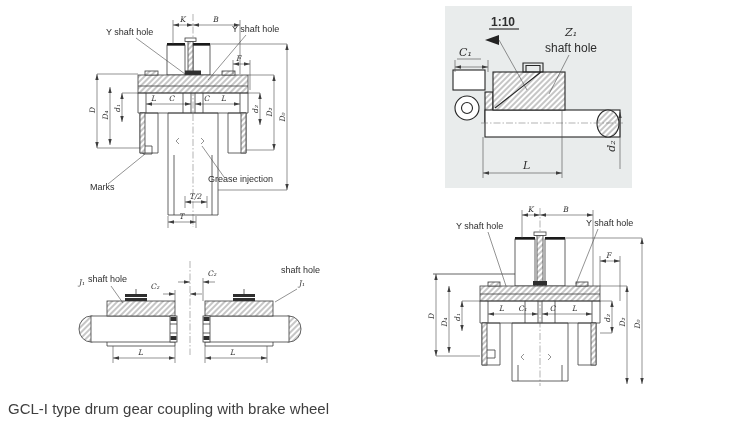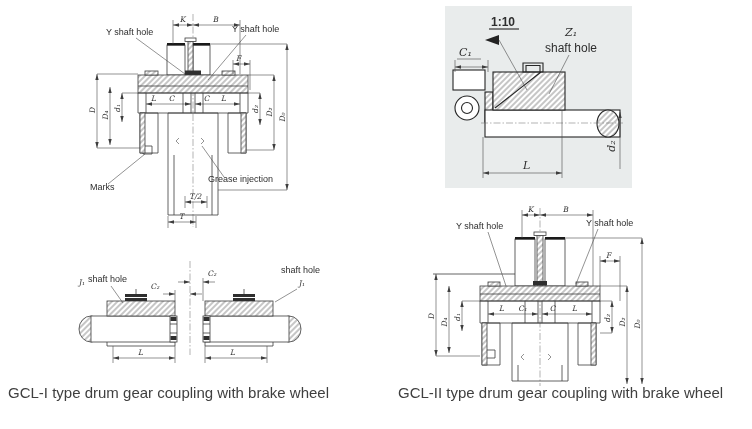--- a/index.html
+++ b/index.html
@@ -14,21 +14,21 @@
   .cl{stroke:#666;stroke-width:0.5;stroke-dasharray:7 2 1.5 2;fill:none}
   .hatchf{fill:url(#hatch);stroke:#3d3d3d;stroke-width:0.8}
   .hatchb{fill:url(#hatch);stroke:#262626;stroke-width:1.1}
   .wh{fill:#fff}
   .dk{fill:#2f2f2f;stroke:none}
   text{fill:#2e2e2e}
   .dimt{font:italic 7.5px "DejaVu Serif",serif}
   .dimt2{font:italic 11px "DejaVu Serif",serif}
   .lbl{font:9px "Liberation Sans",sans-serif}
   .lbl2{font:12px "Liberation Sans",sans-serif}
-  .cap{position:absolute;top:384px;font-size:15px;color:#3f3f3f;white-space:nowrap}
+  .cap{position:absolute;top:400px;font-size:15px;color:#3f3f3f;white-space:nowrap}
   .cap1{left:8px}
   .cap2{left:398px}
 </style>
 </head>
 <body>
 
 <div class="canvas">
 
 <svg width="0" height="0" style="position:absolute" aria-hidden="true">
   <defs>
@@ -260,15 +260,14 @@
   <text class="dimt" x="147" y="113" text-anchor="middle">L</text>
   <text class="dimt" transform="translate(6,118) rotate(-90)" text-anchor="middle">D</text>
   <text class="dimt" transform="translate(19,124) rotate(-90)" text-anchor="middle">D₄</text>
   <text class="dimt" transform="translate(32,119) rotate(-90)" text-anchor="middle">d₁</text>
   <text class="dimt" transform="translate(182,120) rotate(-90)" text-anchor="middle">d₂</text>
   <text class="dimt" transform="translate(197,124) rotate(-90)" text-anchor="middle">D₂</text>
   <text class="dimt" transform="translate(212,126) rotate(-90)" text-anchor="middle">D₀</text>
 </svg>
 
 <div class="cap cap1">GCL-I type drum gear coupling with brake wheel</div>
-<div class="cap cap2">GCL-II type drum gear coupling with brake wheel</div>
 
 </div>
 
 </body></html>

